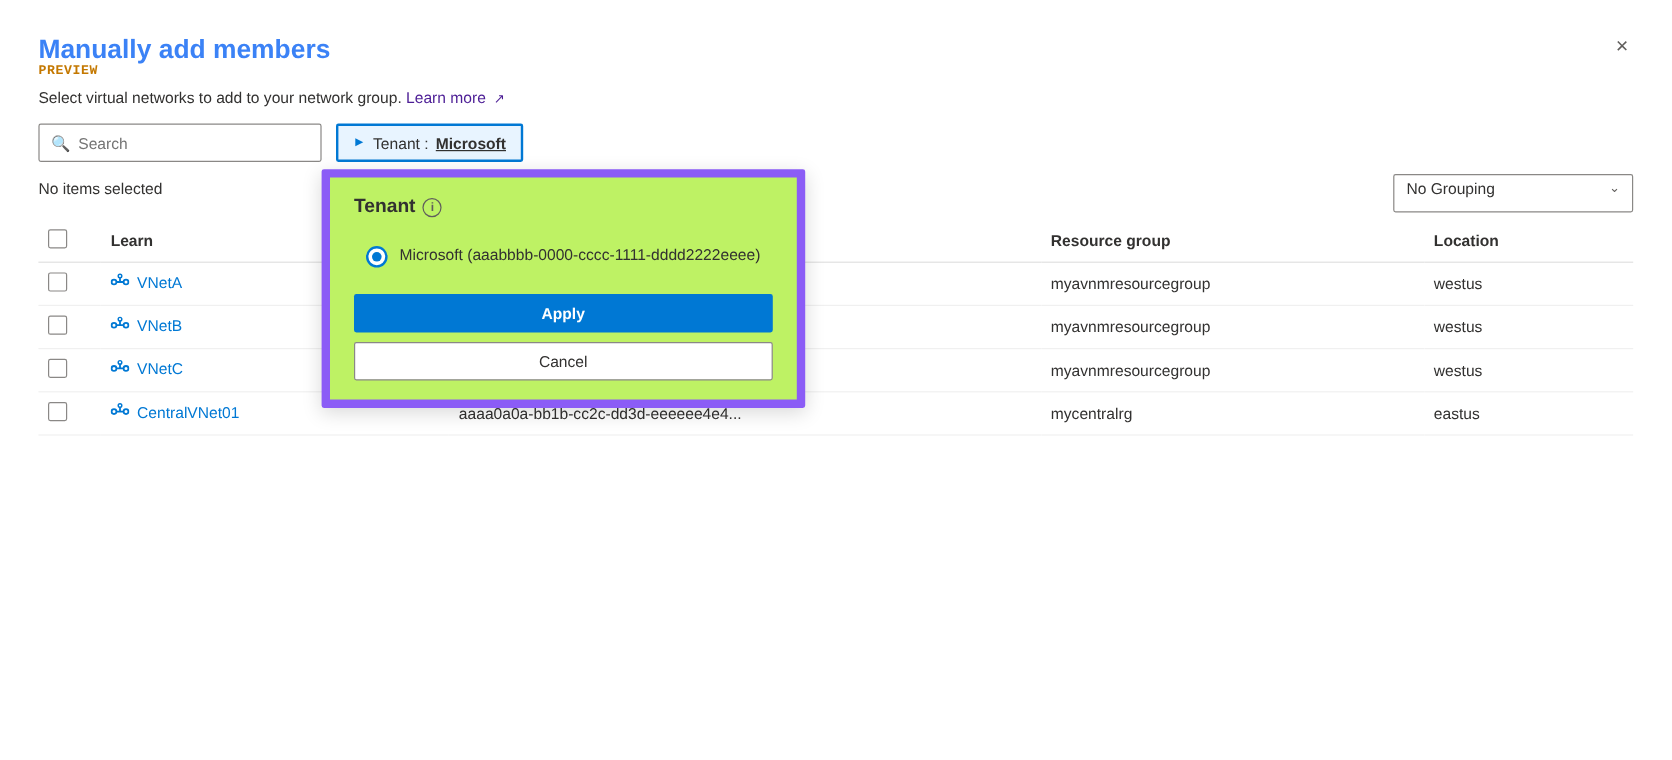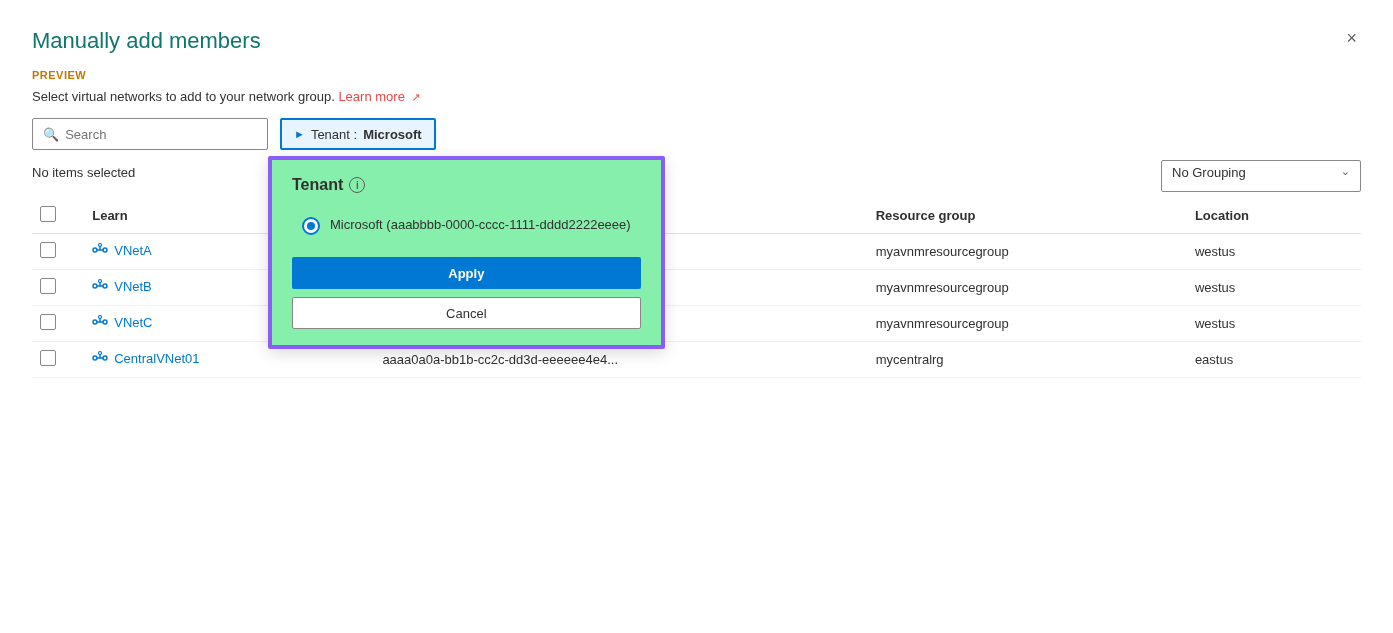--- a/index.html
+++ b/index.html
@@ -17,48 +17,49 @@
       padding: 28px 32px 28px 32px;
     }
     .dialog-header {
       display: flex;
       justify-content: space-between;
       align-items: flex-start;
       margin-bottom: 4px;
     }
     .dialog-title {
       font-size: 22px;
-      font-weight: 400;
-      color: #0f766e;
+      font-weight: 700;
+      color: #3b82f6;
       line-height: 1.2;
     }
     .dialog-preview {
       font-size: 11px;
       color: #c47800;
       font-weight: 600;
-      margin-top: 15px;
+      margin-top: 0;
       letter-spacing: 0.5px;
+      font-family: Liberation Mono, monospace;
     }
     .close-btn {
       background: none;
       border: none;
       cursor: pointer;
       font-size: 18px;
       color: #605e5c;
       padding: 4px;
       margin-top: -4px;
     }
     .subtitle {
       font-size: 13px;
       color: #323130;
       margin-bottom: 14px;
       margin-top: 8px;
     }
     .subtitle a {
-      color: #ef4444;
+      color: #4c1d95;
       text-decoration: none;
     }
     .toolbar-row {
       display: flex;
       align-items: center;
       gap: 12px;
       margin-bottom: 10px;
       position: relative;
     }
     .search-box {
@@ -97,33 +98,34 @@
       color: #323130;
       height: 32px;
       position: relative;
     }
     .tenant-btn .arrow-icon {
       color: #0078d4;
       font-size: 11px;
     }
     .tenant-btn strong {
       font-weight: 600;
+      text-decoration: underline;
     }
     .items-selected {
       font-size: 13px;
       color: #323130;
       margin-bottom: 8px;
     }
     
     .tenant-dropdown {
       position: absolute;
       top: 38px;
       left: 236px;
-      background: #86efac;
-      border: 4px solid #8b5cf6;
+      background: #bef264;
+      border: 7px solid #8b5cf6;
       border-radius: 2px;
       box-shadow: 0 4px 16px rgba(0,0,0,0.15);
       z-index: 100;
       padding: 16px 20px 16px 20px;
       min-width: 340px;
     }
     .tenant-dropdown-title {
       font-size: 16px;
       font-weight: 600;
       margin-bottom: 14px;

